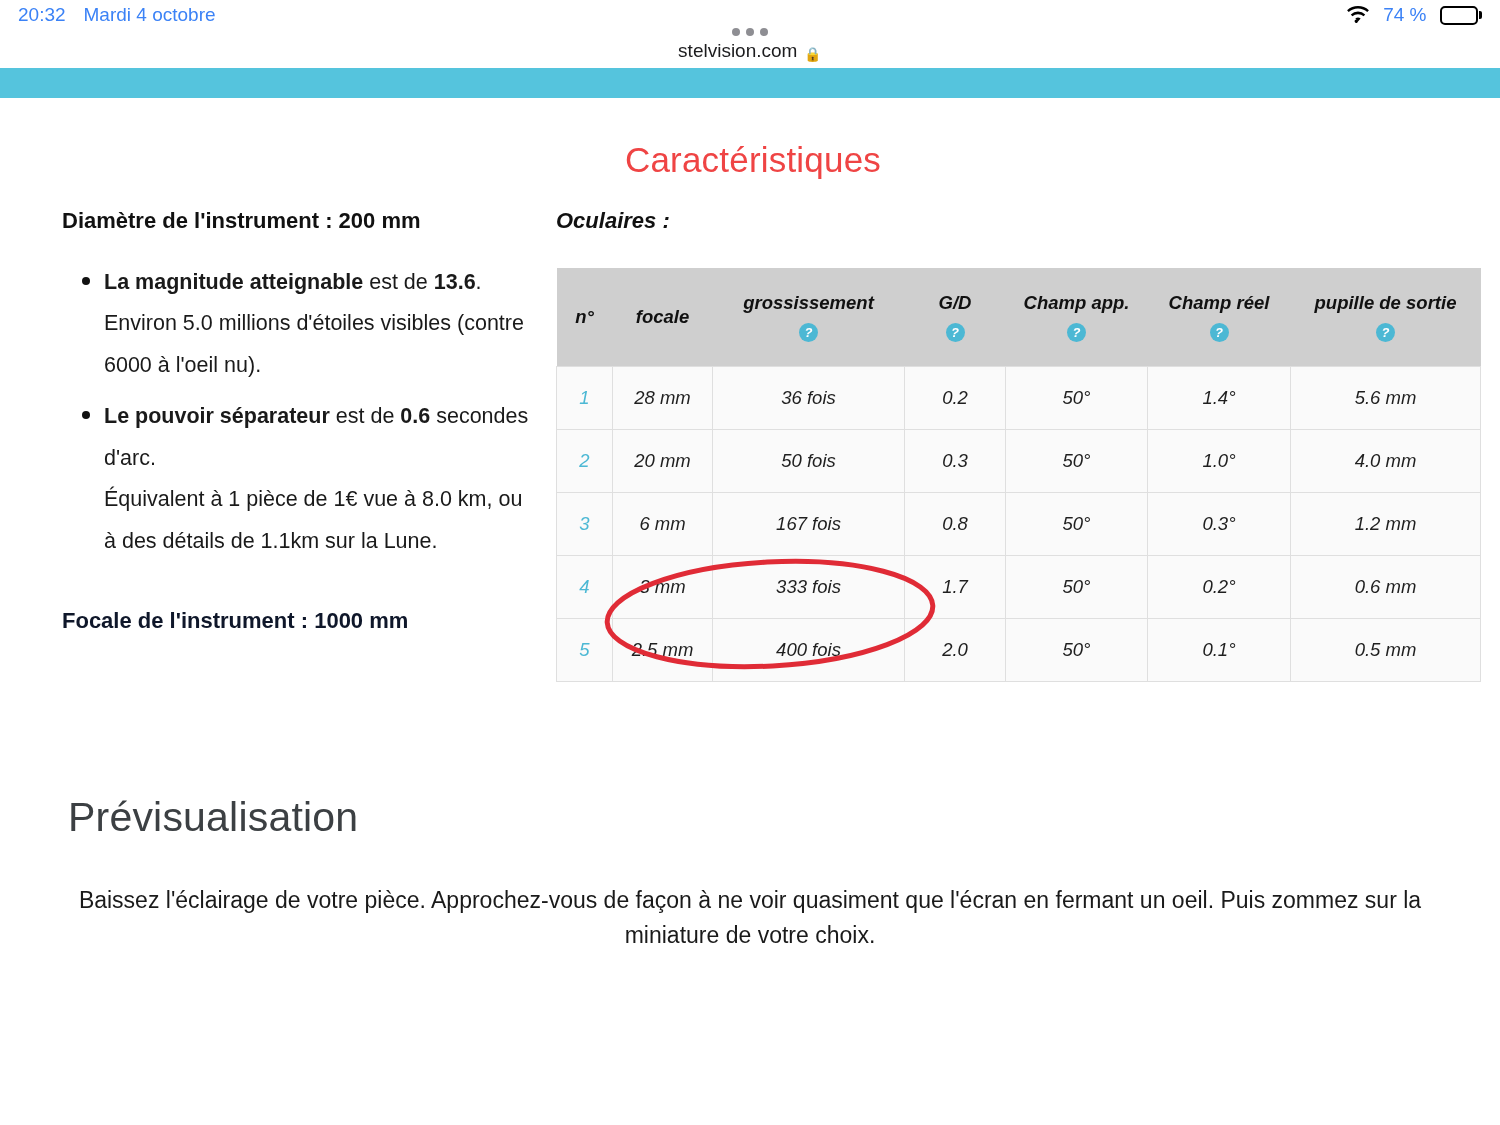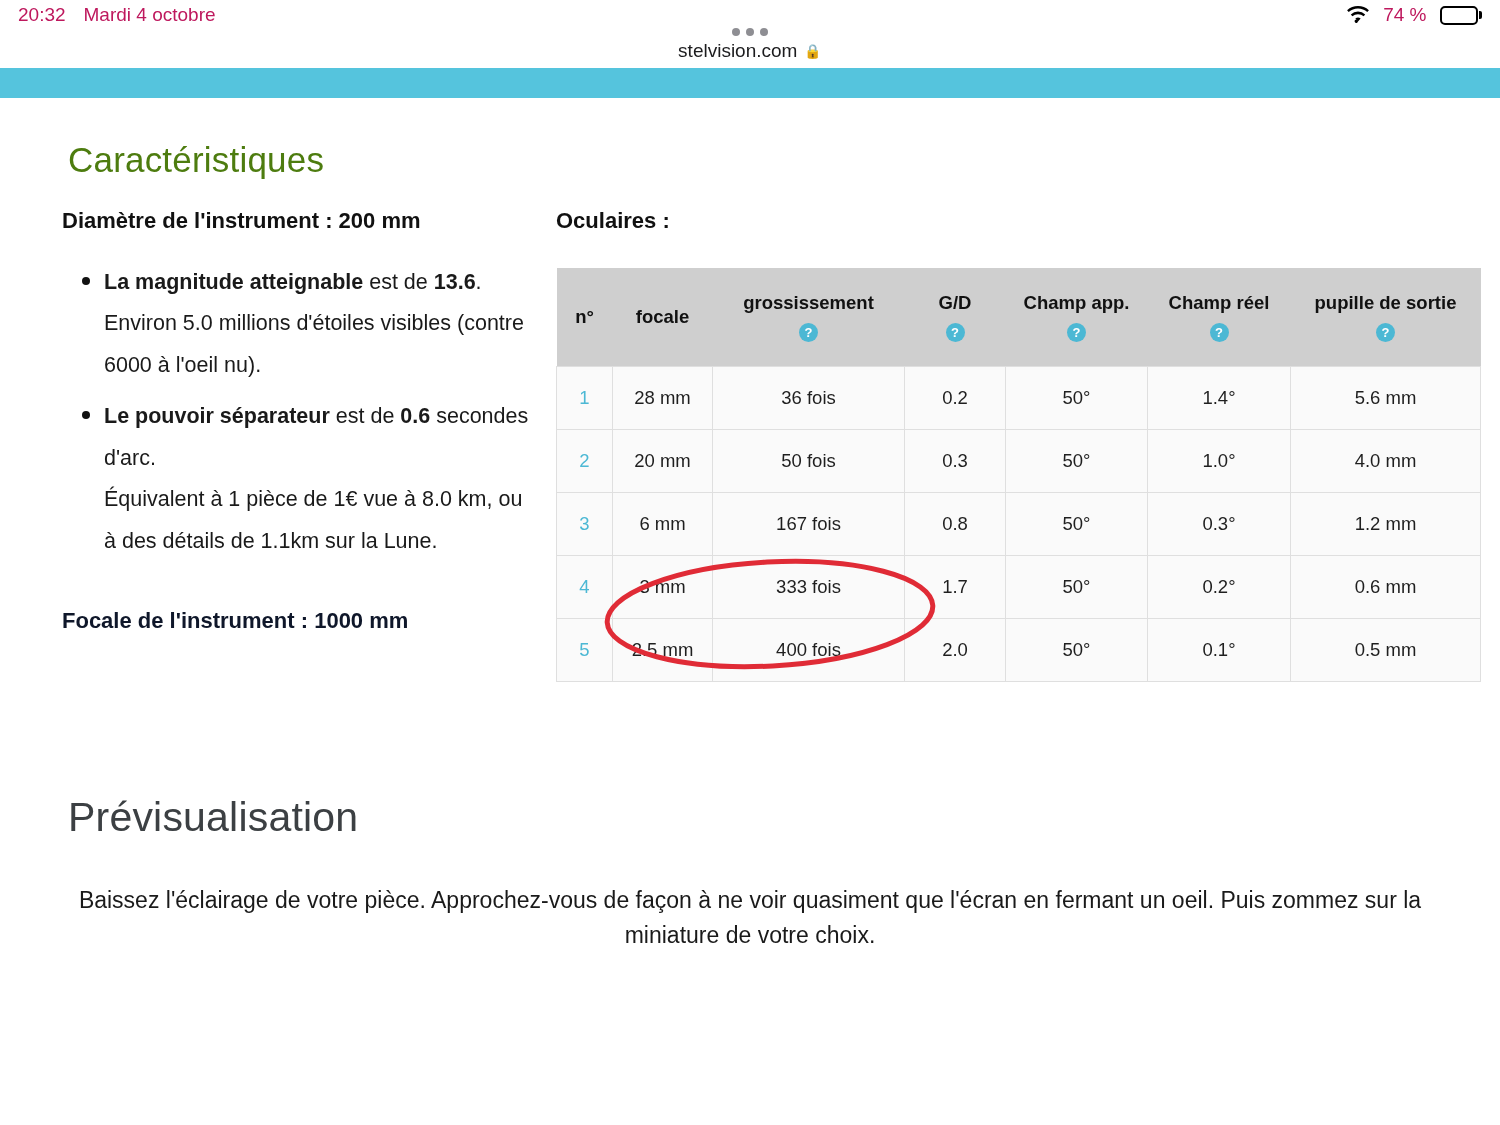--- a/index.html
+++ b/index.html
@@ -12,21 +12,21 @@
   }
 
   
   .statusbar {
     position: relative;
     height: 30px;
     display: flex;
     align-items: center;
     padding: 0 18px;
     font-size: 19px;
-    color: #be185d;
+    color: #3b82f6;
   }
   .status-left { display: flex; align-items: center; gap: 18px; font-weight: 400; }
   .status-time { font-weight: 400; }
   .status-right {
     margin-left: auto;
     display: flex; align-items: center; gap: 13px;
     font-size: 19px;
   }
   .wifi-icon { display: inline-block; width: 24px; height: 18px; }
   .battery {
@@ -60,21 +60,21 @@
     display: flex; gap: 6px;
     justify-content: center;
     margin-top: -2px;
   }
   .dots span {
     width: 8px; height: 8px; border-radius: 50%;
     background: #8e8e93;
     display: block;
   }
   .url-row {
-    display: flex; align-items: center; gap: 7px;
+    display: flex; align-items: flex-end; gap: 7px;
     margin-top: 4px;
     font-size: 19px;
     color: #1c1c1e;
   }
   .lock-icon { font-size: 14px; color: #6b6b70; }
 
   .teal-bar {
     height: 30px;
     background: #55c4dd;
     width: 100%;
@@ -90,31 +90,32 @@
     font-weight: bold;
     color: #1a1a1a;
     line-height: 1.45;
     margin-top: 40px;
     max-width: 1360px;
     letter-spacing: .1px;
   }
   h2.section-title {
     font-weight: 400;
     font-size: 35px;
-    color: #4d7c0f;
+    color: #ef4444;
     margin: 42px 0 0 6px;
     letter-spacing: .2px;
+    text-align: center;
   }
 
   .cols {
     display: flex;
     margin-top: 28px;
   }
   .col-left { width: 478px; flex: 0 0 478px; }
-  .col-right { flex: 1; padding-left: 16px; }
+  .col-right { flex: 1; padding-left: 16px; font-style: italic; }
 
   .strong-line {
     font-size: 22px;
     font-weight: bold;
     color: #111;
     margin: 0 0 6px 0;
   }
   ul.specs {
     margin: 28px 0 0 0;
     padding-left: 42px;

